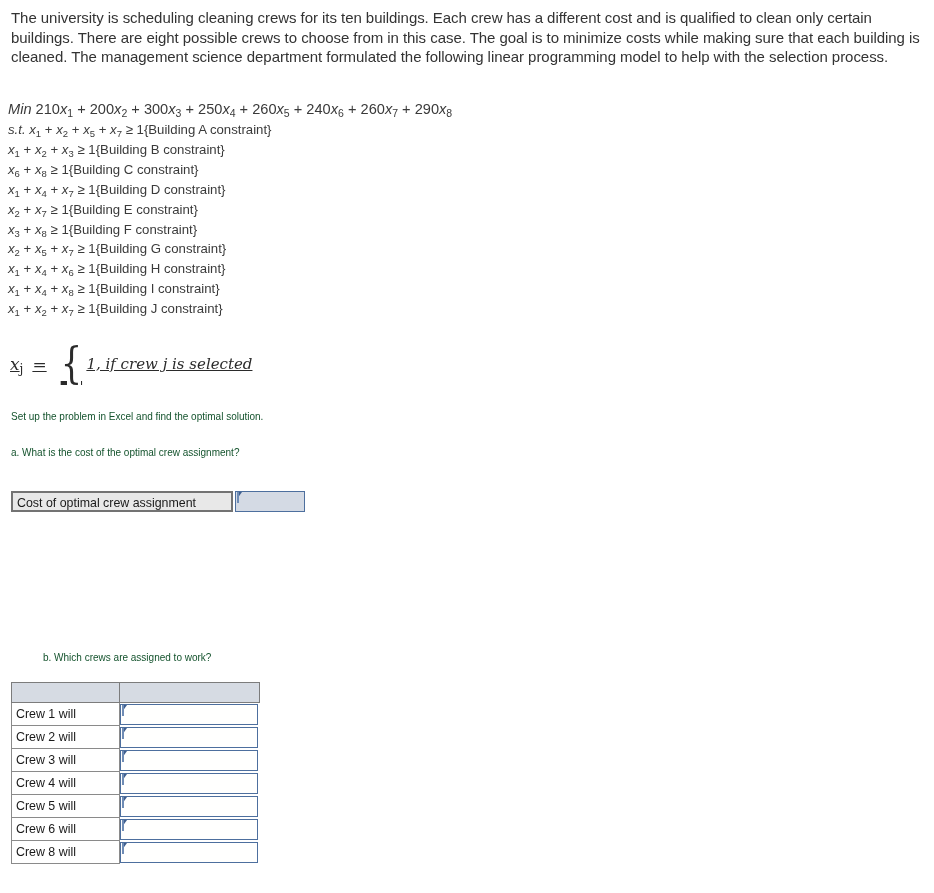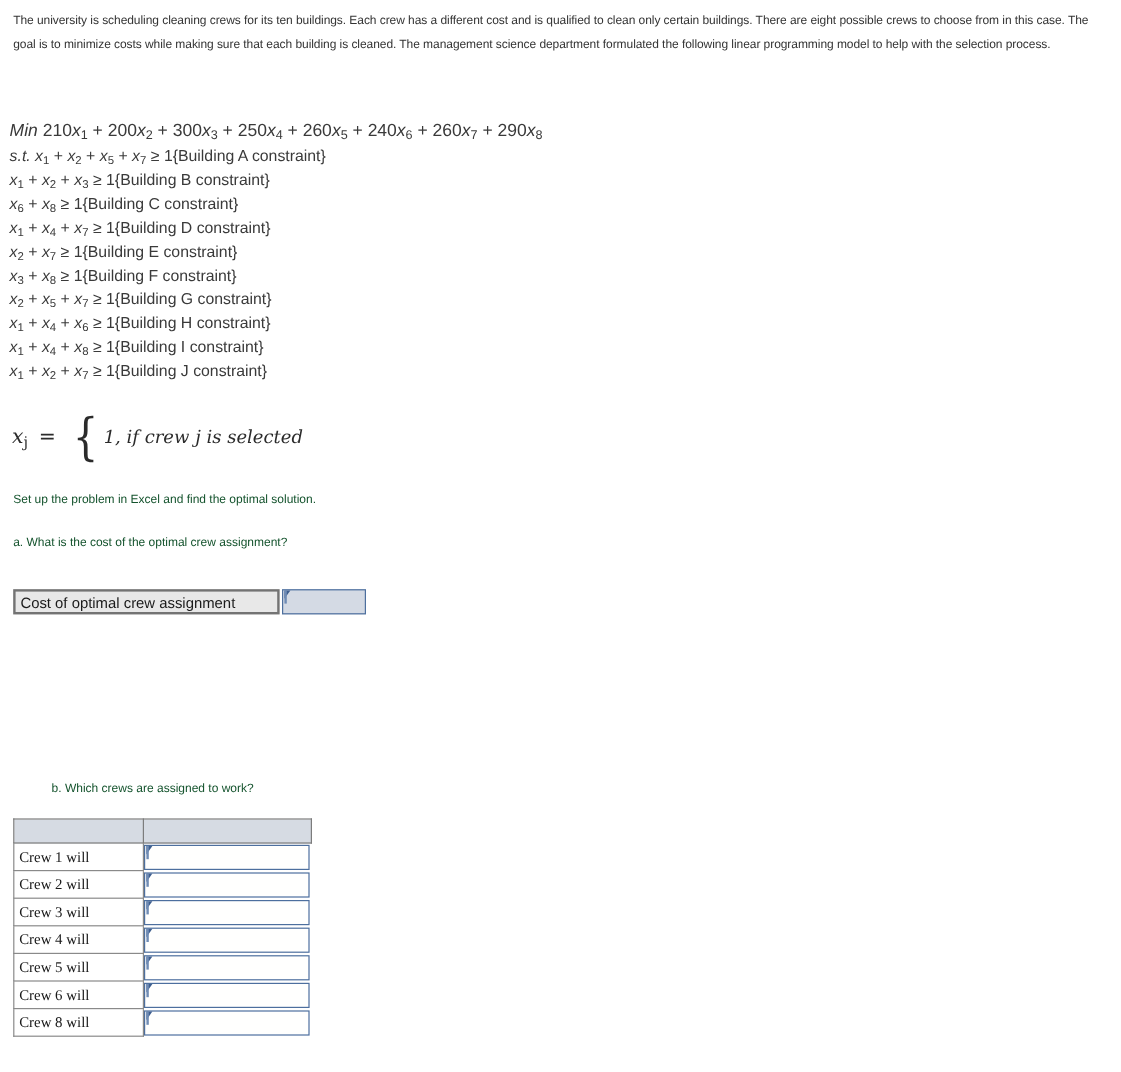--- a/index.html
+++ b/index.html
@@ -16,21 +16,21 @@
     color: #333333;
     overflow: hidden;
   }
 
   
   .intro {
     position: absolute;
     left: 11px;
     top: 8px;
     width: 913px;
-    font-size: 10px;
+    font-size: 15px;
     line-height: 19.5px;
     color: #333333;
     letter-spacing: -0.05px;
   }
 
   
   .model {
     position: absolute;
     left: 8px;
     top: 99px;
@@ -68,20 +68,21 @@
   
   .bindef {
     position: absolute;
     left: 10px;
     top: 346px;
     display: flex;
     align-items: center;
     font-family: "DejaVu Serif", serif;
     font-style: italic;
     color: #2b2b2b;
+    text-decoration: underline;
   }
   .bindef .var {
     font-size: 17px;
     padding-right: 9px;
   }
   .bindef .eq {
     font-size: 17px;
     font-style: normal;
     padding-right: 11px;
   }
@@ -172,21 +173,20 @@
     width: 248px;
     border-collapse: collapse;
     table-layout: fixed;
   }
   .crew-table col.c1 { width: 108px; }
   .crew-table col.c2 { width: 140px; }
   .crew-table th, .crew-table td {
     border: 1px solid #8a8a8a;
     padding: 0;
     margin: 0;
-    font-family: Liberation Serif, serif;
   }
   .crew-table th.head {
     height: 19px;
     background: #d6dbe3;
     border: 1px solid #7c7c7c;
   }
   .crew-table td.crew-label {
     height: 22px;
     font-size: 12.4px;
     color: #1a1a1a;

